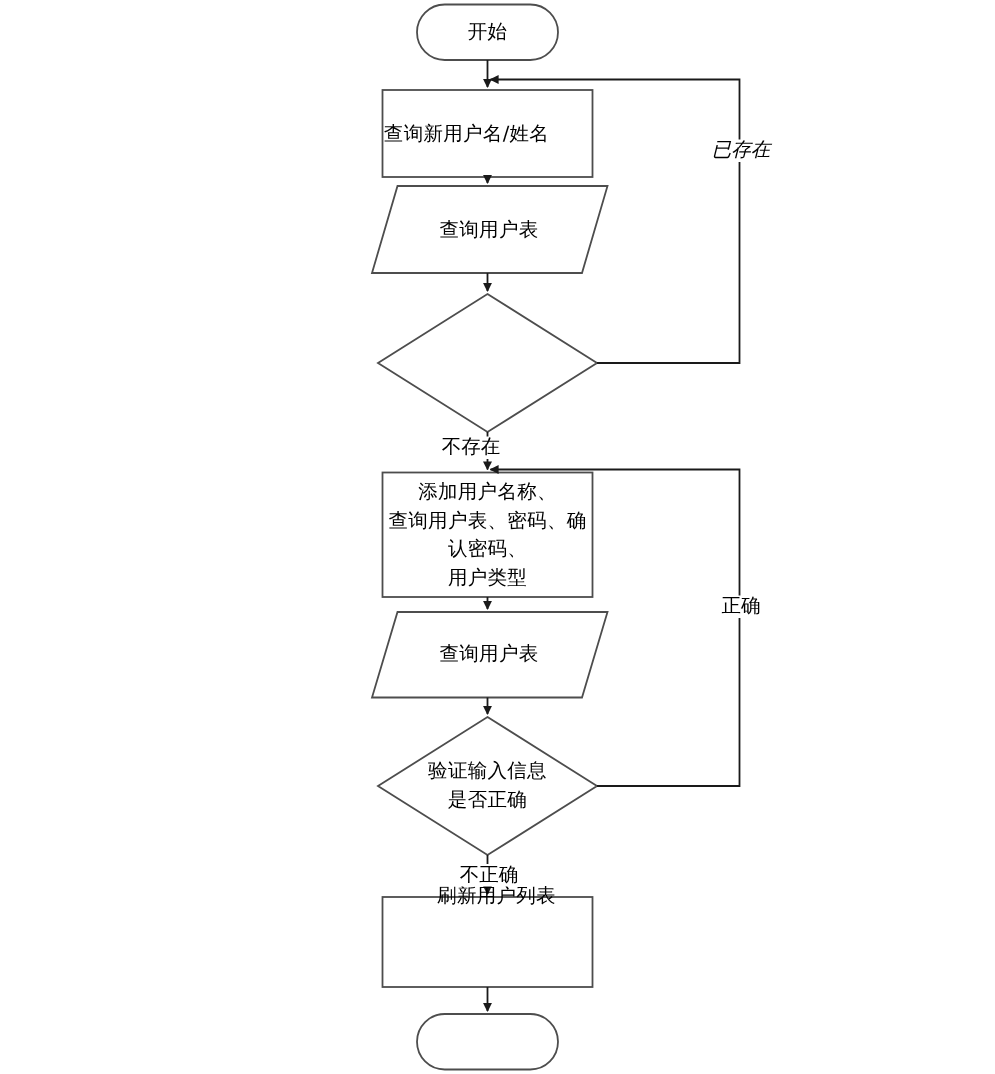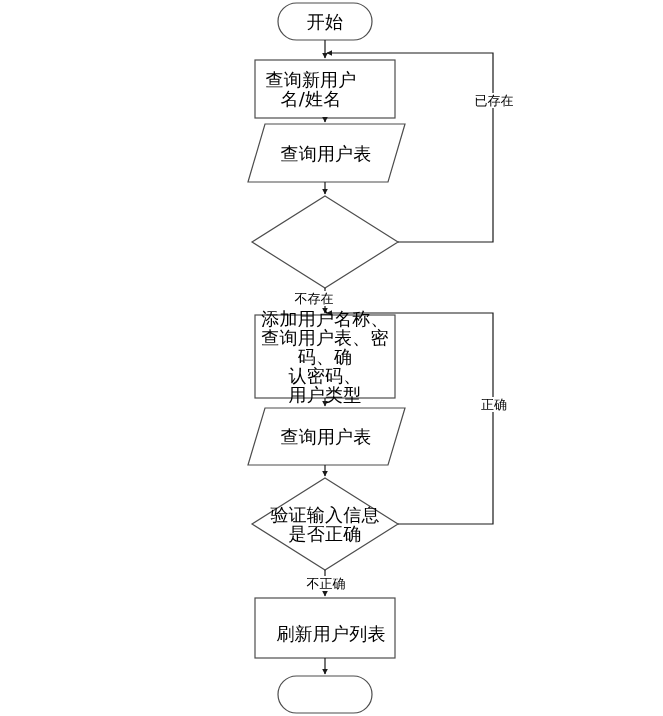--- a/index.html
+++ b/index.html
@@ -23,21 +23,21 @@
     left: 0;
     top: 0;
   }
   .shape-text {
     position: absolute;
     display: flex;
     align-items: center;
     justify-content: center;
     text-align: center;
     color: #000000;
-    font-size: 18px;
+    font-size: 13px;
     line-height: 19px;
     letter-spacing: 0.2px;
     white-space: pre-line;
     pointer-events: none;
   }
   .edge-label {
     position: absolute;
     color: #000000;
     font-size: 13px;
     line-height: 15px;
@@ -115,24 +115,24 @@
   <div class="shape-text" style="left:252px; top:315px; width:146px; height:83px;">添加用户名称、
 查询用户表、密码、确
 认密码、
 用户类型</div>
 
   <div class="shape-text" style="left:256px; top:408px; width:140px; height:57px;">查询用户表</div>
 
   <div class="shape-text" style="left:252px; top:496px; width:146px; height:56px;">验证输入信息
 是否正确</div>
 
-  <div class="shape-text" style="left:255px; top:604px; width:152px; height:60px;font-family:Liberation Serif, serif;">刷新用户列表</div>
+  <div class="shape-text" style="left:255px; top:566px; width:152px; height:60px;font-family:Liberation Serif, serif;">刷新用户列表</div>
 
 
-  <div class="edge-label" style="left:464px; top:93px; width:58px;">已存在</div>
+  <div class="edge-label" style="left:464px; top:93px; width:58px;font-style:italic;">已存在</div>
 
   <div class="edge-label" style="left:284px; top:291px; width:58px;">不存在</div>
 
   <div class="edge-label" style="left:471px; top:373px; width:44px;margin-top:24px;">正确</div>
 
   <div class="edge-label" style="left:289px; top:576px; width:72px;">不正确</div>
 
 </div>
 
 </body></html>

